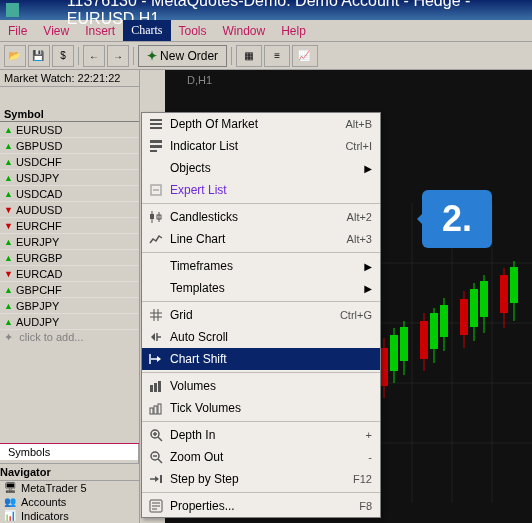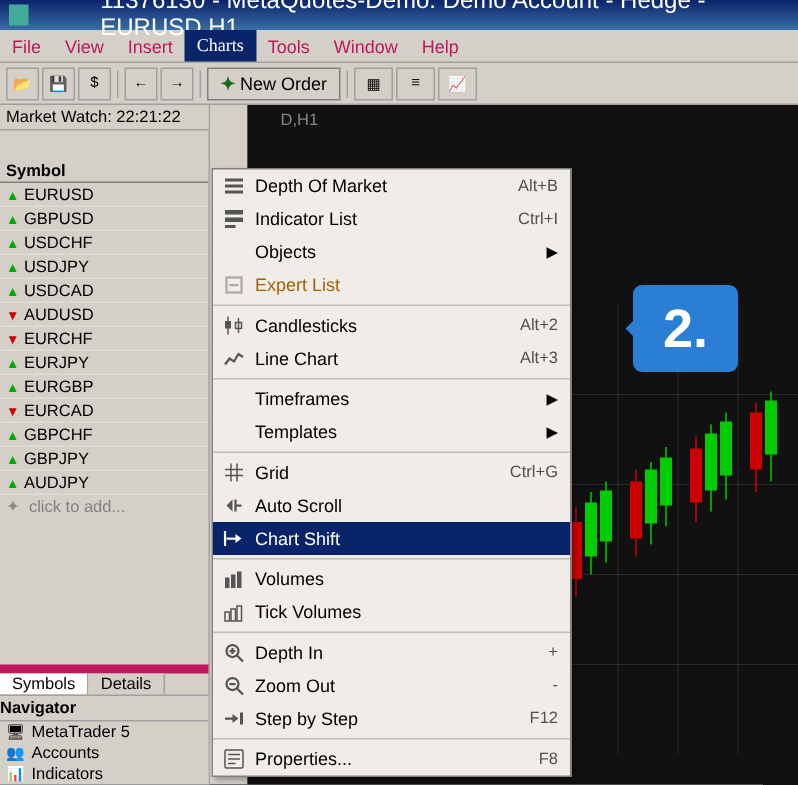--- a/index.html
+++ b/index.html
@@ -151,22 +151,23 @@
     .add-symbol {
       padding: 1px 4px;
       font-size: 11px;
       color: #808080;
       cursor: pointer;
     }
 
     
     .bottom-tabs {
       display: flex;
-      border-top: 6px solid #be185d;
+      border-top: 1px solid #be185d;
       height: 20px;
+      flex-direction: column;
     }
     .tab {
       padding: 2px 8px;
       font-size: 11px;
       border-right: 1px solid #a0a0a0;
       cursor: pointer;
       background: #d4d0c8;
       display: flex;
       align-items: center;
     }
@@ -237,21 +238,21 @@
     .dropdown-item {
       display: flex;
       align-items: center;
       padding: 3px 8px 3px 28px;
       font-size: 12px;
       cursor: pointer;
       position: relative;
       height: 22px;
     }
     .dropdown-item.disabled {
-      color: #a16207;
+      color: #6d28d9;
       align-items: center;
     }
     .dropdown-separator {
       height: 1px;
       background: #c0bdb8;
       margin: 2px 0;
     }
     .shortcut {
       margin-left: auto;
       color: #505050;

